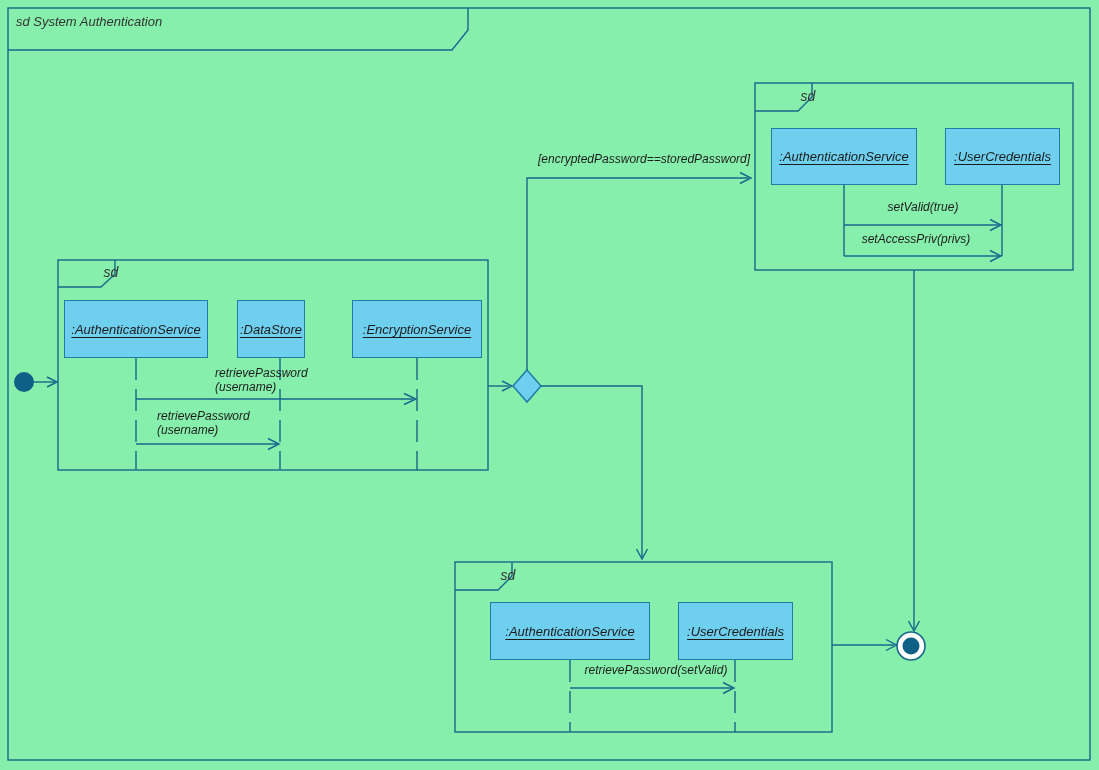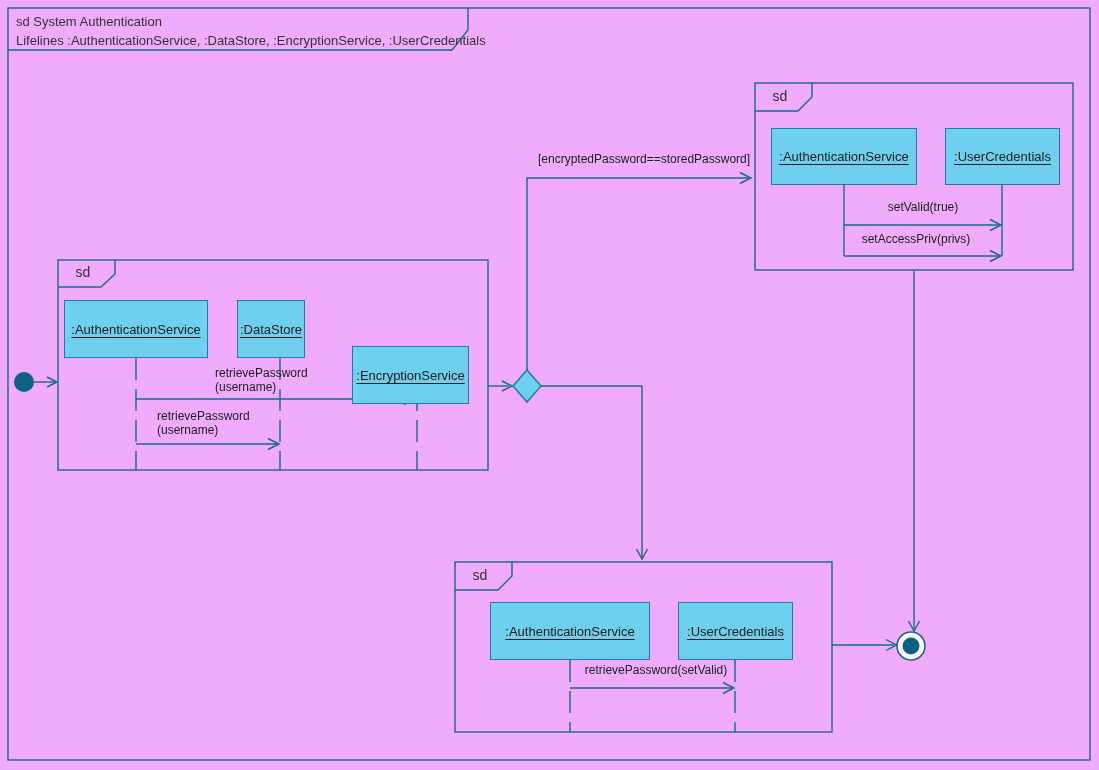--- a/index.html
+++ b/index.html
@@ -1,24 +1,24 @@
 <!DOCTYPE html>
 <html><head>
 <meta charset="utf-8">
 <style>
   html,body{margin:0;padding:0;background:#fff;}
   .stage{
-    position:relative;width:1099px;height:770px;background:#f0abfc;overflow:hidden;
-    font-family:"Liberation Sans","DejaVu Sans",sans-serif;color:#2e2e2e;
+    position:relative;width:1099px;height:770px;background:#86efac;overflow:hidden;
+    font-family:"Liberation Sans","DejaVu Sans",sans-serif;color:#2e2e2e;font-style:italic;
   }
   .stage svg{position:absolute;left:0;top:0;}
   .lbl{position:absolute;white-space:nowrap;color:#262626;}
   .frame-title{left:16px;top:12px;font-size:13px;line-height:19px;color:#333;}
   .frame-subtitle{left:16px;top:31px;font-size:13px;line-height:19px;color:#333;}
-  .sd-label{font-size:14px;text-align:center;color:#333;}
+  .sd-label{font-size:14px;text-align:center;color:#333;margin-left:28px;}
   .head-box{
     position:absolute;display:flex;align-items:center;justify-content:center;
     background:#6ecfef;border:1.6px solid #1e7da8;box-sizing:border-box;
     font-size:13px;color:#1c1c1c;text-decoration:underline;text-underline-offset:3px;
     overflow:hidden;
   }
   .msg{font-size:12px;color:#1c1c1c;}
   .msg-c{text-align:center;}
   .guard{font-size:12px;color:#1c1c1c;}
 </style>
@@ -81,28 +81,27 @@
 
       <line x1="832" y1="645" x2="894" y2="645"></line>
       <polyline points="886,639.5 896.5,645 886,650.5"></polyline>
 
       <circle cx="911" cy="646" r="14" fill="#ffffff" stroke-width="1.6"></circle>
       <circle cx="911" cy="646" r="8.5" fill="#0e6184" stroke="none"></circle>
     </g>
   </svg>
 
   <div class="lbl frame-title">sd System Authentication</div>
-  <div class="lbl frame-subtitle">Lifelines :AuthenticationService, :DataStore, :EncryptionService, :UserCredentials</div>
 
   <div class="lbl guard" style="left:538px;top:152px;">[encryptedPassword==storedPassword]</div>
 
   <div class="lbl sd-label" style="left:58px;top:264px;width:50px;">sd</div>
   <div class="head-box" style="left:64px;top:300px;width:144px;height:58px;">:AuthenticationService</div>
   <div class="head-box" style="left:237px;top:300px;width:68px;height:58px;">:DataStore</div>
-  <div class="head-box" style="left:352px;top:300px;width:117px;height:58px;margin-top:46px;">:EncryptionService</div>
+  <div class="head-box" style="left:352px;top:300px;width:130px;height:58px;">:EncryptionService</div>
   <div class="lbl msg" style="left:215px;top:366px;">retrievePassword</div>
   <div class="lbl msg" style="left:215px;top:380px;">(username)</div>
   <div class="lbl msg" style="left:157px;top:409px;">retrievePassword</div>
   <div class="lbl msg" style="left:157px;top:423px;">(username)</div>
 
   <div class="lbl sd-label" style="left:755px;top:88px;width:50px;">sd</div>
   <div class="head-box" style="left:771px;top:128px;width:146px;height:57px;">:AuthenticationService</div>
   <div class="head-box" style="left:945px;top:128px;width:115px;height:57px;">:UserCredentials</div>
   <div class="lbl msg msg-c" style="left:843px;top:200px;width:160px;">setValid(true)</div>
   <div class="lbl msg msg-c" style="left:843px;top:232px;width:146px;">setAccessPriv(privs)</div>

